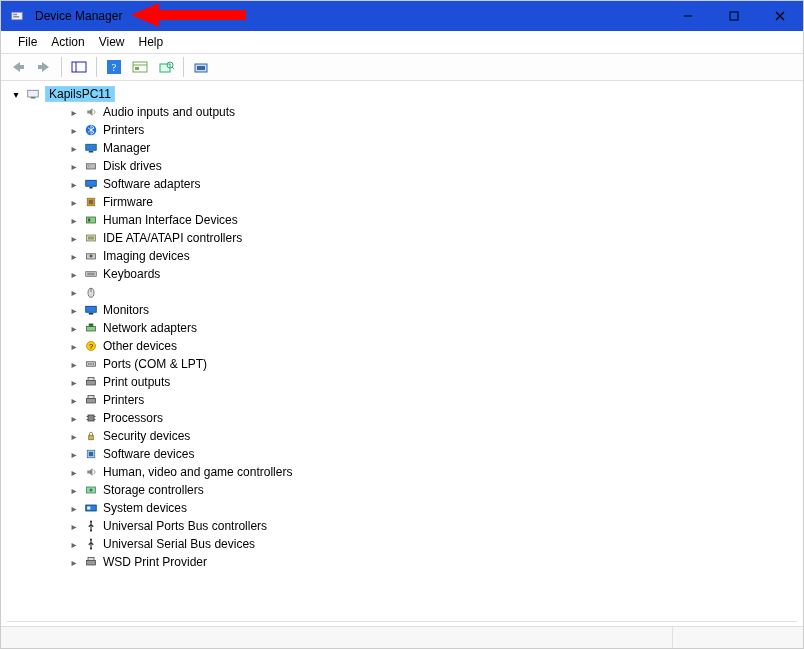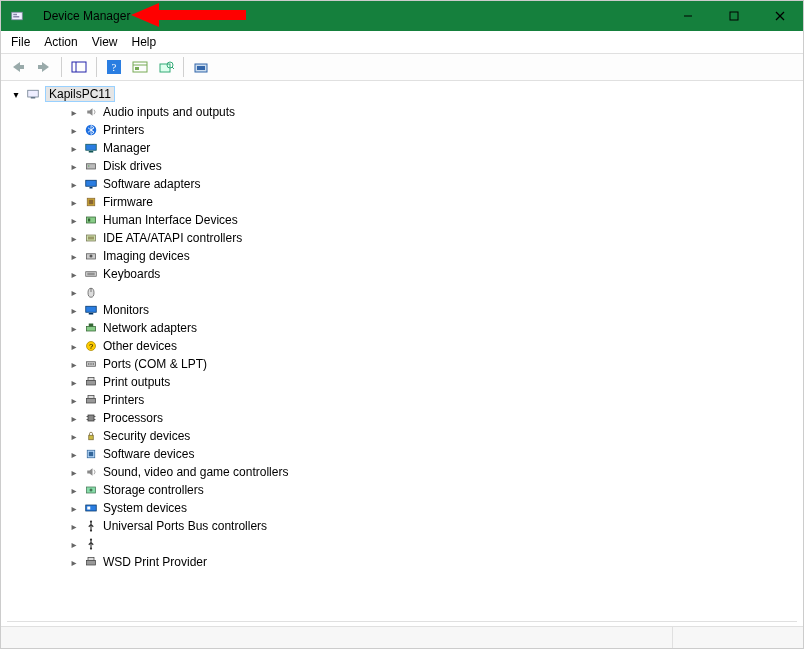--- a/index.html
+++ b/index.html
@@ -8,49 +8,48 @@
     font-family: "Segoe UI", Tahoma, sans-serif;
     font-size: 12px;
     background: #fff;
     color: #000;
     width: 804px; height: 649px;
     overflow: hidden;
   }
   .window { width: 804px; height: 649px; display: flex; flex-direction: column; border: 1px solid #ccc; background:#fff; position:relative; }
   .titlebar {
     height: 30px; display: flex; align-items: center;
-    padding: 0 0 0 8px; background: #15803d;
+    padding: 0 0 0 8px; background: #1d4ed8;
     position: relative;
-    gap: 8px;
   }
   .titlebar .title { margin-left: 6px; font-size: 12px; }
   .win-controls { margin-left: auto; display: flex; height: 100%; }
   .win-btn { width: 46px; display:flex; align-items:center; justify-content:center; font-size:12px; color:#000; }
   .menubar {
     height: 22px; display:flex; align-items:center; gap: 2px;
-    padding: 0 4px; font-size:12px; background:#fff;
+    padding: 0 11px; font-size:12px; background:#fff;
   }
   .menu-item { padding: 2px 6px; }
   .toolbar {
     height: 28px; display:flex; align-items:center; gap:4px;
     padding: 0 6px; border-top:1px solid #e0e0e0; border-bottom:1px solid #e0e0e0;
     background:#fdfdfd;
   }
   .tool-btn { width:22px; height:22px; display:flex; align-items:center; justify-content:center; border:1px solid transparent; }
   .tool-sep { width:1px; height:20px; background:#d0d0d0; margin:0 2px; }
   .tree-container {
     flex:1; overflow:auto; padding:4px 6px 4px 2px; background:#fff;
     border-bottom:1px solid #e0e0e0;
     margin: 0 6px 4px 6px;
     position: relative;
   }
   .tree-root { list-style:none; margin:0; padding:0; }
   .tree-root li { list-style:none; }
   .root-row { display:flex; align-items:center; height:18px; }
-  .root-row .label { background:#e5e5e5; border:1px solid #99d1ff; padding:0 3px; }
+  .root-row .label { background:#7dd3fc; border:1px solid #99d1ff; padding:0 3px; }
   .child-row { display:flex; align-items:center; height:18px; padding-left:18px; }
   .expander {
     width:14px; height:14px; display:inline-flex; align-items:center; justify-content:center;
     color:#666; font-size:10px; margin-right:2px; user-select:none;
   }
   .expander.open { color:#000; }
   .node-icon { width:16px; height:16px; display:inline-flex; align-items:center; justify-content:center; margin-right:4px; }
   .label { font-size:12px; white-space:nowrap; }
   .statusbar { height:22px; border-top:1px solid #e0e0e0; background:#f7f7f7; display:flex; }
   .status-cell { flex:1; border-right:1px solid #e0e0e0; }
@@ -417,21 +416,21 @@
             </li>
             <li>
               <div class="child-row">
                 <span class="expander">▸</span>
                 <span class="node-icon">
                   <svg class="ic" viewBox="0 0 16 16">
                     <polygon points="3,6 6,6 10,3 10,13 6,10 3,10" fill="#888"></polygon>
                     <path d="M12 5 Q15 8 12 11" fill="none" stroke="#888"></path>
                   </svg>
                 </span>
-                <span class="label">Sound, video and game controllers</span>
+                <span class="label">Human, video and game controllers</span>
               </div>
             </li>
             <li>
               <div class="child-row">
                 <span class="expander">▸</span>
                 <span class="node-icon">
                   <svg class="ic" viewBox="0 0 16 16">
                     <rect x="2" y="4" width="12" height="8" fill="#8da" stroke="#475"></rect>
                     <circle cx="8" cy="8" r="2" fill="#475"></circle>
                   </svg>
@@ -467,20 +466,21 @@
             <li>
               <div class="child-row">
                 <span class="expander">▸</span>
                 <span class="node-icon">
                   <svg class="ic" viewBox="0 0 16 16">
                     <path d="M8 2 V14 M8 6 L5 9 M8 6 L11 9" stroke="#333" stroke-width="1.5" fill="none"></path>
                     <circle cx="8" cy="2" r="1.5" fill="#333"></circle>
                     <circle cx="8" cy="14" r="1.5" fill="#333"></circle>
                   </svg>
                 </span>
+                <span class="label">Universal Serial Bus devices</span>
               </div>
             </li>
             <li>
               <div class="child-row">
                 <span class="expander">▸</span>
                 <span class="node-icon">
                   <svg class="ic" viewBox="0 0 16 16">
                     <rect x="2" y="6" width="12" height="6" fill="#999" stroke="#444"></rect>
                     <rect x="4" y="2" width="8" height="4" fill="#ddd" stroke="#444"></rect>
                   </svg>

